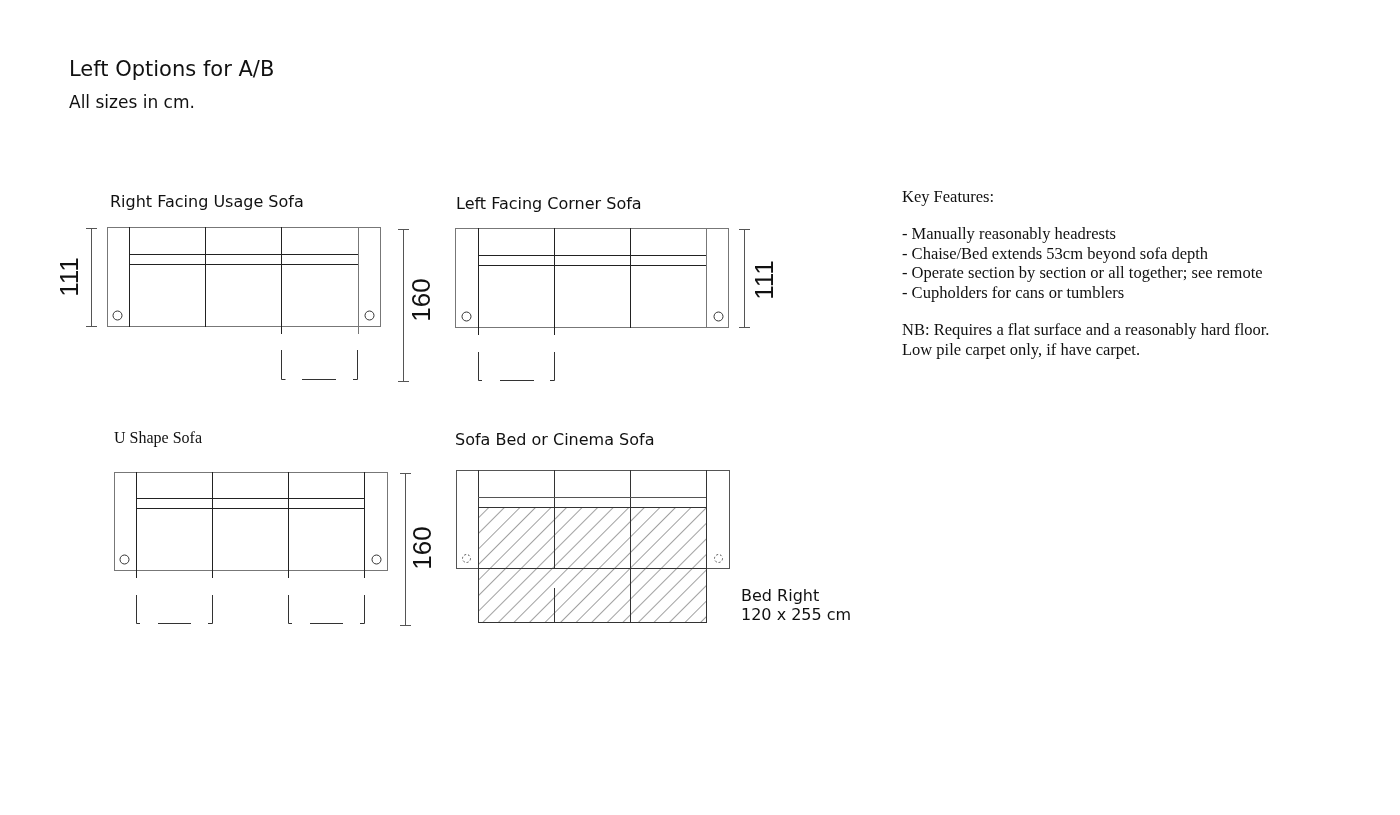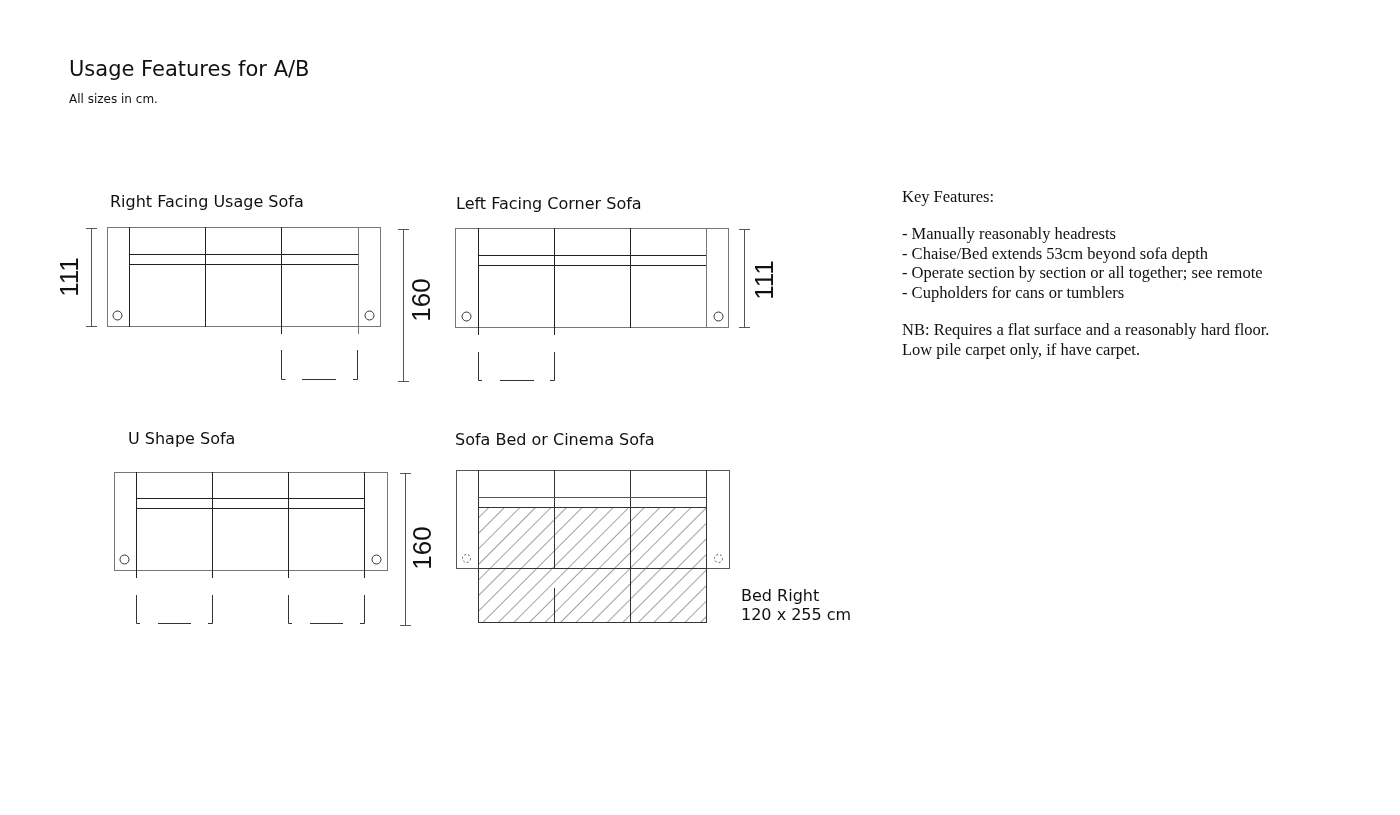--- a/index.html
+++ b/index.html
@@ -1,35 +1,35 @@
 <!DOCTYPE html>
 <html><head>
 <meta charset="utf-8">
 <style>
   html, body { margin:0; padding:0; background:#ffffff; }
   body { width:1400px; height:815px; position:relative; overflow:hidden;
          font-family:"DejaVu Sans", "Liberation Sans", sans-serif; color:#111; }
   .abs { position:absolute; white-space:nowrap; }
   #title { left:69px; top:57px; font-size:21px; }
-  #subtitle { left:69px; top:92px; font-size:12px; }
+  #subtitle { left:69px; top:92px; font-size:17px; }
   .lbl { font-size:16px; }
   #features { left:902px; top:187px; font-size:16.5px; line-height:19.8px;font-family:Liberation Serif, serif; }
   #features .gap { height:17px; }
   svg#drawing { position:absolute; left:0; top:0; }
   #bed-area { left:741px; top:586px; font-size:16px; line-height:19px; }
 </style>
 </head>
 <body>
 
-<div id="title" class="abs">Usage Features for A/B</div>
+<div id="title" class="abs">Left Options for A/B</div>
 <div id="subtitle" class="abs">All sizes in cm.</div>
 
 <div class="abs lbl" style="left:110px;top:192px;">Right Facing Usage Sofa</div>
 <div class="abs lbl" style="left:456px;top:194px;">Left Facing Corner Sofa</div>
-<div class="abs lbl" style="left:128px;top:429px;">U Shape Sofa</div>
+<div class="abs lbl" style="left:114px;top:429px;font-family:Liberation Serif, serif;">U Shape Sofa</div>
 <div class="abs lbl" style="left:455px;top:430px;">Sofa Bed or Cinema Sofa</div>
 
 <svg id="drawing" width="1400" height="815" viewBox="0 0 1400 815">
   <defs>
     <pattern id="hatch" patternUnits="userSpaceOnUse" width="11" height="11" patternTransform="rotate(45)">
       <line x1="0" y1="0" x2="0" y2="11" stroke="#444" stroke-width="1"></line>
     </pattern>
   </defs>
 
   <g fill="none" stroke-width="1">

